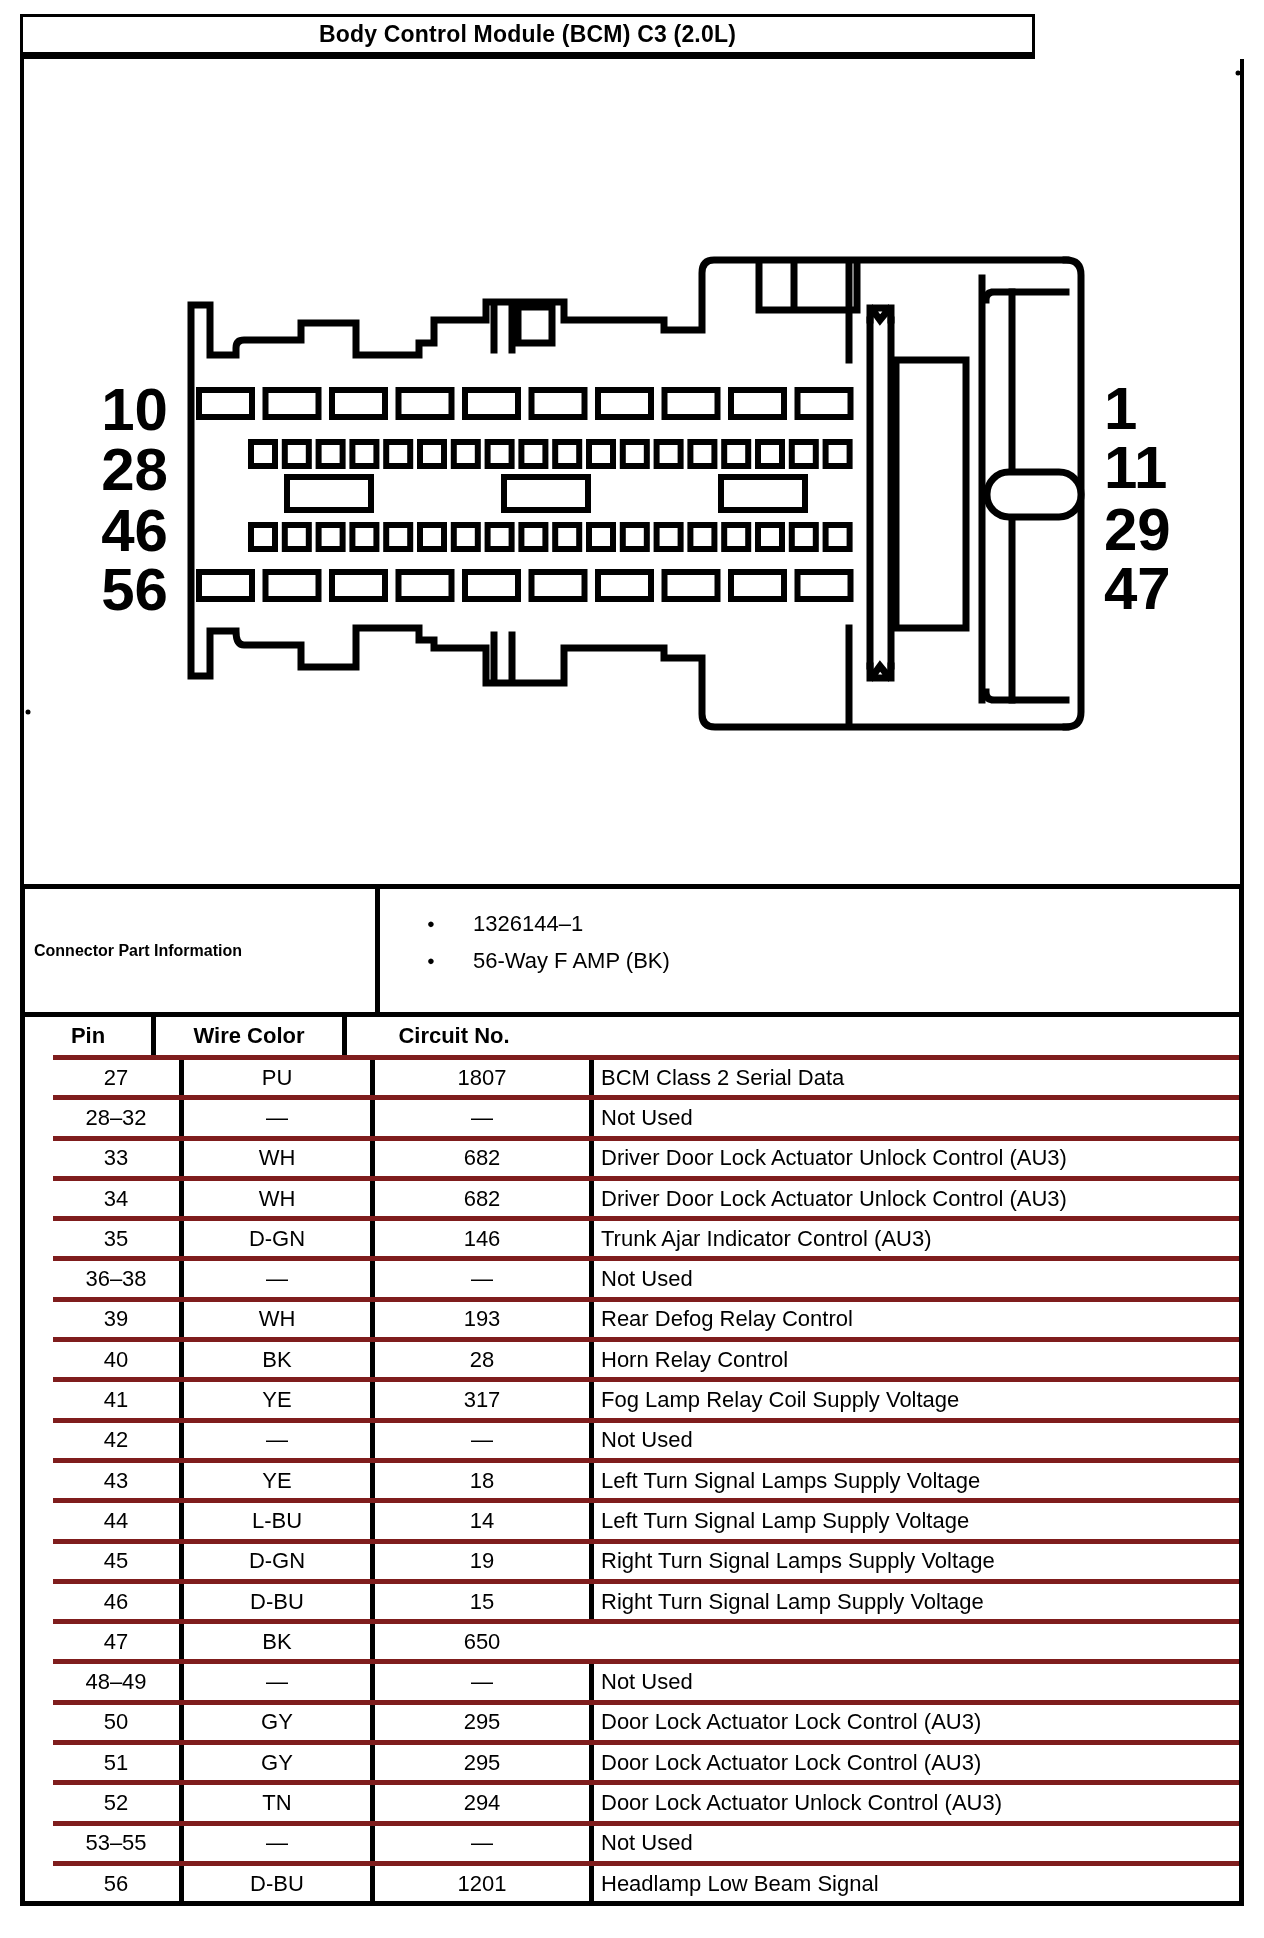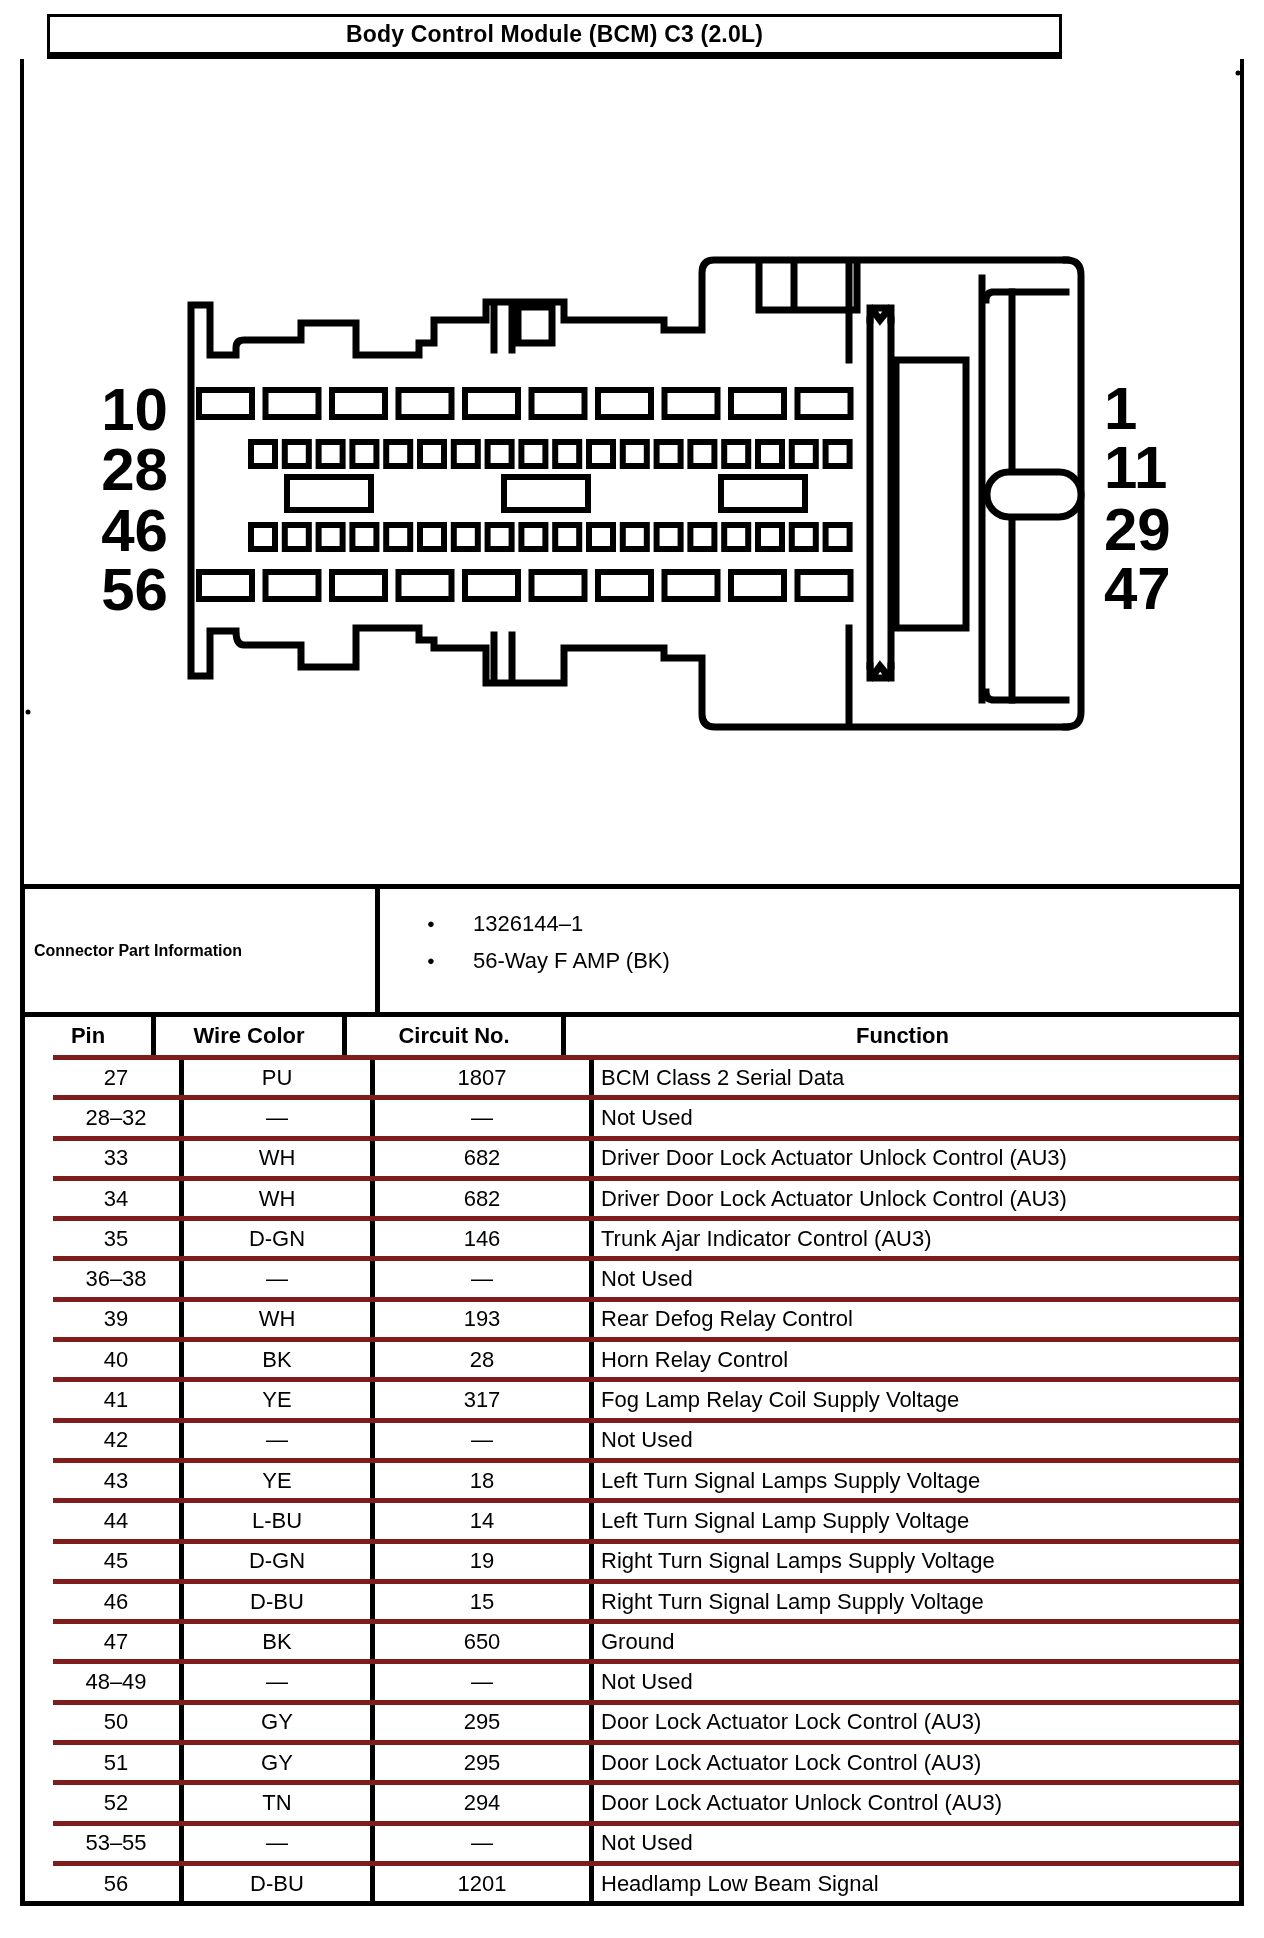--- a/index.html
+++ b/index.html
@@ -9,21 +9,21 @@
     -webkit-font-smoothing:antialiased;
   }
   .abs { position:absolute; }
 
   
   #title-box {
     left:20px; top:14px; width:1015px; height:45px;
     border:3px solid #000; border-bottom:7px solid #000;
     box-sizing:border-box;
     display:flex; align-items:center; justify-content:center;
-    font-size:23px; font-weight:bold; letter-spacing:0.2px;margin-left:27px;
+    font-size:23px; font-weight:bold; letter-spacing:0.2px;
   }
 
   
   #diagram-box {
     left:20px; top:59px; width:1224px; height:825px;
     border-left:4px solid #000; border-right:4px solid #000;
     box-sizing:border-box; overflow:hidden;
   }
   #diagram-box svg { display:block; }
 
@@ -213,21 +213,20 @@
         <span class="pi-bullet">●</span>
         <span>56-Way F AMP (BK)</span>
       </div>
     </div>
   </div>
 
   <div class="flexrow" id="header-row">
     <div class="cell c0">Pin</div>
     <div class="cell c1">Wire Color</div>
     <div class="cell c2">Circuit No.</div>
-    <div class="cell c3">Function</div>
   </div>
 
   <div id="rows">
       <div class="flexrow trow">
         <div class="cell c0">27</div>
         <div class="cell c1">PU</div>
         <div class="cell c2">1807</div>
         <div class="cell c3">BCM Class 2 Serial Data</div>
       </div>
       <div class="flexrow trow">
@@ -305,21 +304,20 @@
       <div class="flexrow trow">
         <div class="cell c0">46</div>
         <div class="cell c1">D-BU</div>
         <div class="cell c2">15</div>
         <div class="cell c3">Right Turn Signal Lamp Supply Voltage</div>
       </div>
       <div class="flexrow trow">
         <div class="cell c0">47</div>
         <div class="cell c1">BK</div>
         <div class="cell c2">650</div>
-        <div class="cell c3">Ground</div>
       </div>
       <div class="flexrow trow">
         <div class="cell c0">48–49</div>
         <div class="cell c1">—</div>
         <div class="cell c2">—</div>
         <div class="cell c3">Not Used</div>
       </div>
       <div class="flexrow trow">
         <div class="cell c0">50</div>
         <div class="cell c1">GY</div>

